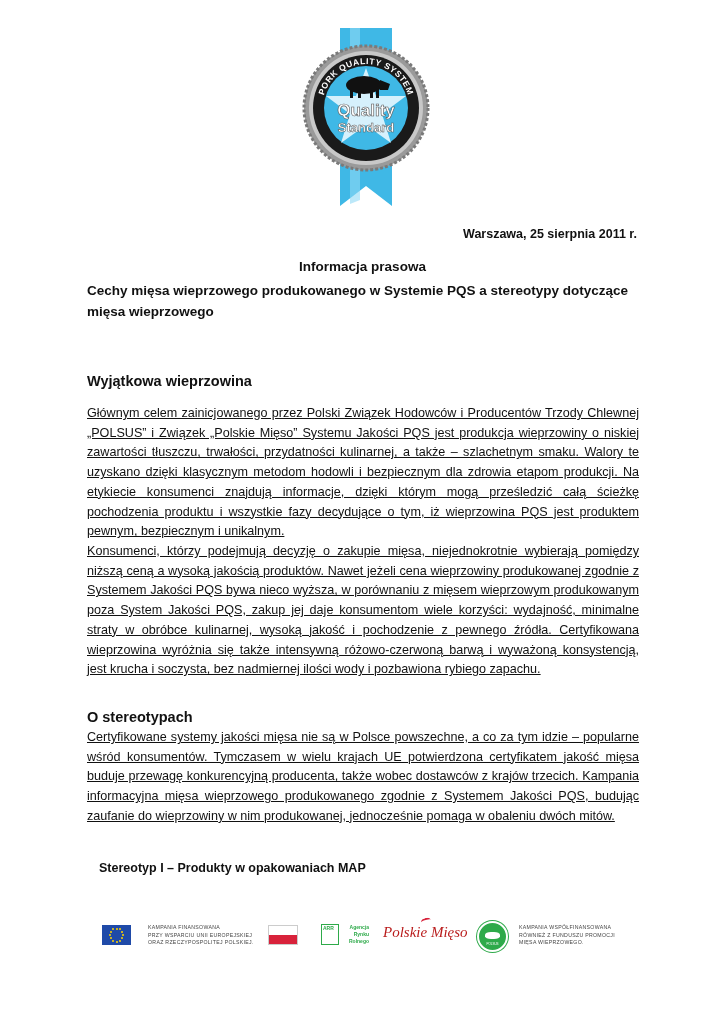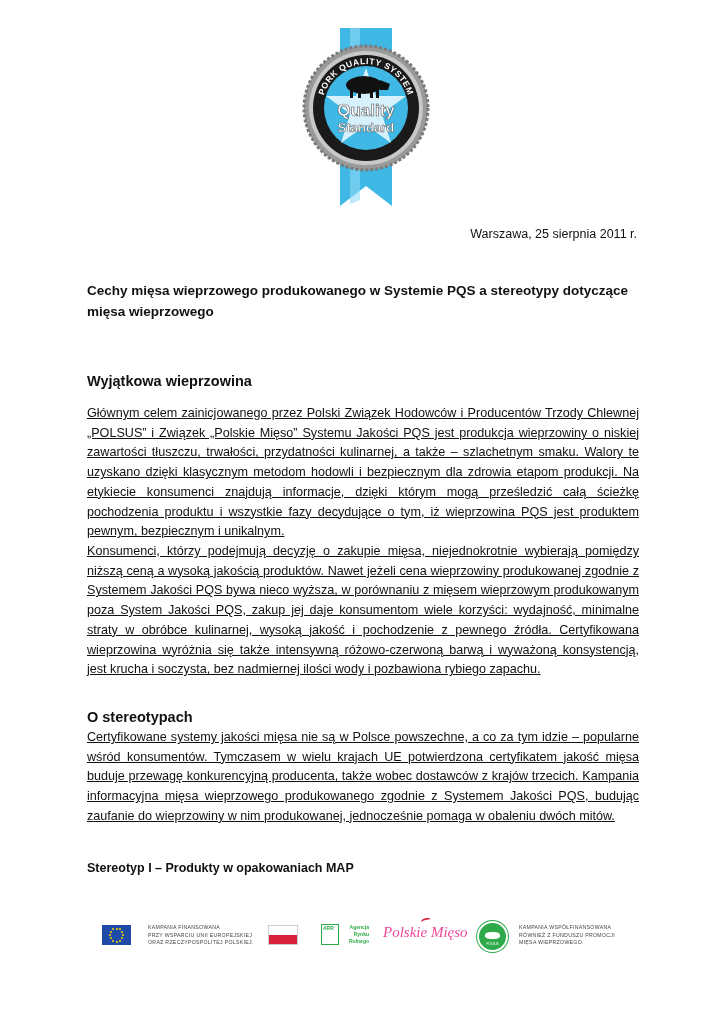--- a/index.html
+++ b/index.html
@@ -1,38 +1,38 @@
 <!DOCTYPE html>
 <html><head>
 <meta charset="utf-8">
 <style>
   html, body { margin: 0; padding: 0; background: #ffffff; }
   body { width: 725px; height: 1024px; position: relative; overflow: hidden;
          font-family: "Liberation Sans", sans-serif; color: #111; }
   .page { position: absolute; left: 0; top: 0; width: 725px; height: 1024px; }
   .logo { position: absolute; left: 300px; top: 28px; width: 132px; height: 178px; }
-  .date { position: absolute; right: 88px; top: 227px; font-size: 12.5px; font-weight: normal; }
+  .date { position: absolute; right: 88px; top: 227px; font-size: 12.5px; font-weight: bold; }
   .press { position: absolute; left: 0; width: 725px; top: 259px; text-align: center; font-size: 13.5px; font-weight: bold; }
   .title { position: absolute; left: 87px; width: 552px; top: 280px; font-size: 13.5px; font-weight: bold; line-height: 21px; }
   .h1 { position: absolute; left: 87px; font-size: 14.5px; font-weight: bold; }
   .h2 { position: absolute; left: 87px; font-size: 12.5px; font-weight: bold; }
   .para { position: absolute; left: 87px; width: 552px; font-size: 12.6px; line-height: 19.7px;
           text-align: justify; text-decoration: underline; }
   .footer { position: absolute; left: 0; top: 915px; width: 725px; height: 40px; }
   .eu-flag { position: absolute; left: 102px; top: 925px; width: 29px; height: 20px; background: #1f4aa8; }
   .eu-flag span { position: absolute; width: 2px; height: 2px; background: #ffd400; border-radius: 1px; }
   .footer-text { position: absolute; font-size: 5.2px; line-height: 7.5px; color: #444; letter-spacing: 0.3px; text-transform: uppercase; }
   .pl-flag { position: absolute; left: 268px; top: 925px; width: 30px; height: 20px; border: 1px solid #ccc; box-sizing: border-box; }
   .pl-flag .w { height: 50%; background: #fff; }
   .pl-flag .r { height: 50%; background: #d8223b; }
   .arr { position: absolute; left: 321px; top: 924px; width: 50px; height: 22px; }
   .arr-box { position: absolute; left: 0; top: 0; width: 18px; height: 21px; border: 1.5px solid #2eaa4a; box-sizing: border-box; }
   .arr-box b { position: absolute; left: 1px; top: 0; font-size: 5px; color: #2eaa4a; font-family: "Liberation Sans", sans-serif; }
   .arr-text { position: absolute; left: 21px; top: 0; font-size: 5px; line-height: 7px; color: #2eaa4a; font-weight: bold; text-align: right; width: 27px; }
-  .pm { position: absolute; left: 383px; top: 924px; font-family: "Liberation Serif", serif; font-style: italic; font-size: 15px; color: #ec4899; }
+  .pm { position: absolute; left: 383px; top: 924px; font-family: "Liberation Serif", serif; font-style: italic; font-size: 15px; color: #b91c1c; }
   .pm-accent { position: absolute; left: 421px; top: 918px; width: 10px; height: 4px; border-top: 2px solid #d8223b; border-radius: 50% 50% 0 0; transform: rotate(-15deg); }
   .polsus { position: absolute; left: 477px; top: 921px; width: 27px; height: 27px; border-radius: 50%; background: #2eaa4a; border: 2px solid #fff; box-shadow: 0 0 0 1px #2eaa4a; }
   .polsus .pig { position: absolute; left: 6px; top: 9px; width: 15px; height: 7px; background: #fff; border-radius: 40%; }
   .polsus .lbl { position: absolute; left: 0; width: 27px; top: 19px; text-align: center; font-size: 3px; color: #fff; }
 </style>
 </head>
 <body>
 
 <div class="page">
 
@@ -61,30 +61,31 @@
       <path id="ringpath" d="M 22,80 A 44,44 0 0 1 110,80"></path>
     </defs>
     <text font-family="Liberation Sans, sans-serif" font-size="8.5" font-weight="bold" fill="#ffffff" letter-spacing="0.6">
       <textPath href="#ringpath" startOffset="50%" text-anchor="middle">PORK QUALITY SYSTEM</textPath>
     </text>
     <text x="66" y="88" text-anchor="middle" font-family="Liberation Sans, sans-serif" font-size="17" font-weight="bold" fill="#ffffff" stroke="#555" stroke-width="0.6">Quality</text>
     <text x="66" y="104" text-anchor="middle" font-family="Liberation Sans, sans-serif" font-size="13" font-weight="bold" fill="#ffffff" stroke="#555" stroke-width="0.5">Standard</text>
   </svg>
 
   <div class="date">Warszawa, 25 sierpnia 2011 r.</div>
+  <div class="press">Informacja prasowa</div>
   <div class="title">Cechy mięsa wieprzowego produkowanego w Systemie PQS a stereotypy dotyczące mięsa wieprzowego</div>
 
   <div class="h1" style="top:373px;">Wyjątkowa wieprzowina</div>
   <div class="para" style="top:404px;">Głównym celem zainicjowanego przez Polski Związek Hodowców i Producentów Trzody Chlewnej „POLSUS” i Związek „Polskie Mięso” Systemu Jakości PQS jest produkcja wieprzowiny o niskiej zawartości tłuszczu, trwałości, przydatności kulinarnej, a także – szlachetnym smaku. Walory te uzyskano dzięki klasycznym metodom hodowli i bezpiecznym dla zdrowia etapom produkcji. Na etykiecie konsumenci znajdują informacje, dzięki którym mogą prześledzić całą ścieżkę pochodzenia produktu i wszystkie fazy decydujące o tym, iż wieprzowina PQS jest produktem pewnym, bezpiecznym i unikalnym.</div>
   <div class="para" style="top:542px;">Konsumenci, którzy podejmują decyzję o zakupie mięsa, niejednokrotnie wybierają pomiędzy niższą ceną a wysoką jakością produktów. Nawet jeżeli cena wieprzowiny produkowanej zgodnie z Systemem Jakości PQS bywa nieco wyższa, w porównaniu z mięsem wieprzowym produkowanym poza System Jakości PQS, zakup jej daje konsumentom wiele korzyści: wydajność, minimalne straty w obróbce kulinarnej, wysoką jakość i pochodzenie z pewnego źródła. Certyfikowana wieprzowina wyróżnia się także intensywną różowo-czerwoną barwą i wyważoną konsystencją, jest krucha i soczysta, bez nadmiernej ilości wody i pozbawiona rybiego zapachu.</div>
 
   <div class="h1" style="top:709px;text-align:right;">O stereotypach</div>
   <div class="para" style="top:728px;">Certyfikowane systemy jakości mięsa nie są w Polsce powszechne, a co za tym idzie – popularne wśród konsumentów. Tymczasem w wielu krajach UE potwierdzona certyfikatem jakość mięsa buduje przewagę konkurencyjną producenta, także wobec dostawców z krajów trzecich. Kampania informacyjna mięsa wieprzowego produkowanego zgodnie z Systemem Jakości PQS, budując zaufanie do wieprzowiny w nim produkowanej, jednocześnie pomaga w obaleniu dwóch mitów.</div>
 
-  <div class="h2" style="top:861px;">Stereotyp I – Produkty w opakowaniach MAP</div>
+  <div class="h2" style="top:861px;margin-left:12px;">Stereotyp I – Produkty w opakowaniach MAP</div>
 
   <div class="footer"></div>
   <div class="eu-flag" id="euflag">
       <span style="left: 20px; top: 9px;"></span>
       <span style="left: 19.1292px; top: 12.25px;"></span>
       <span style="left: 16.75px; top: 14.6292px;"></span>
       <span style="left: 13.5px; top: 15.5px;"></span>
       <span style="left: 10.25px; top: 14.6292px;"></span>
       <span style="left: 7.87083px; top: 12.25px;"></span>
       <span style="left: 7px; top: 9px;"></span>

